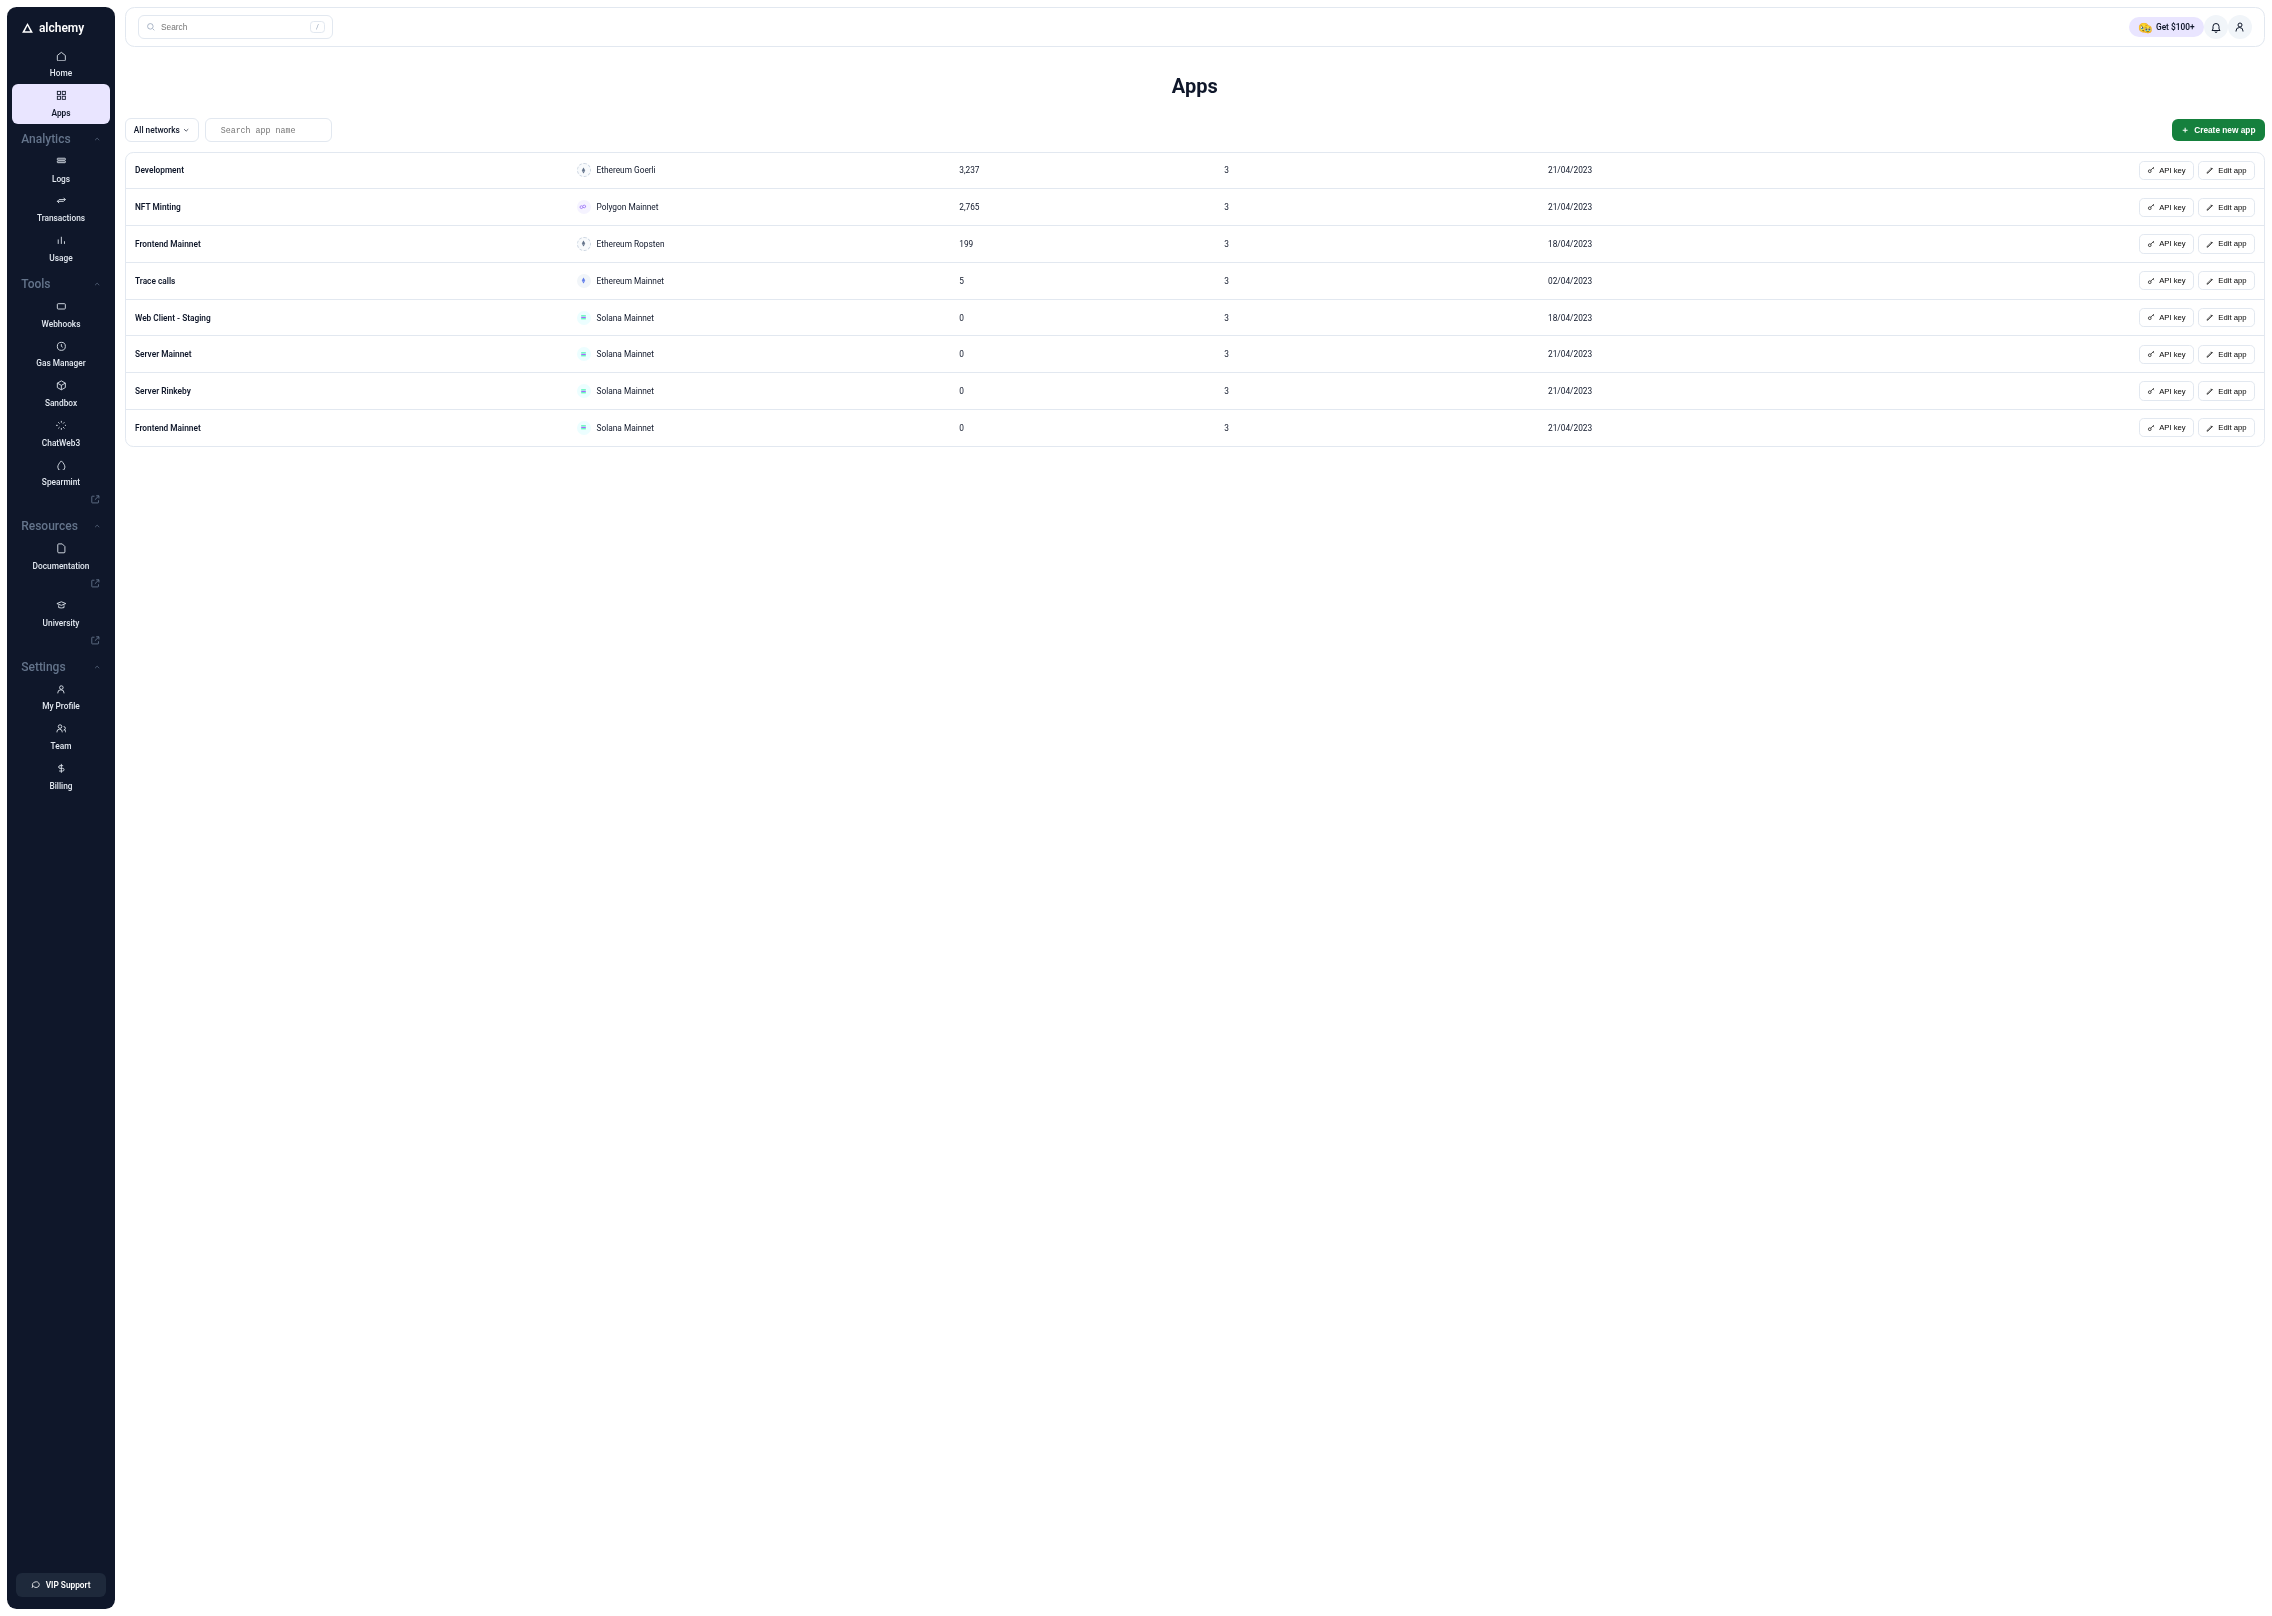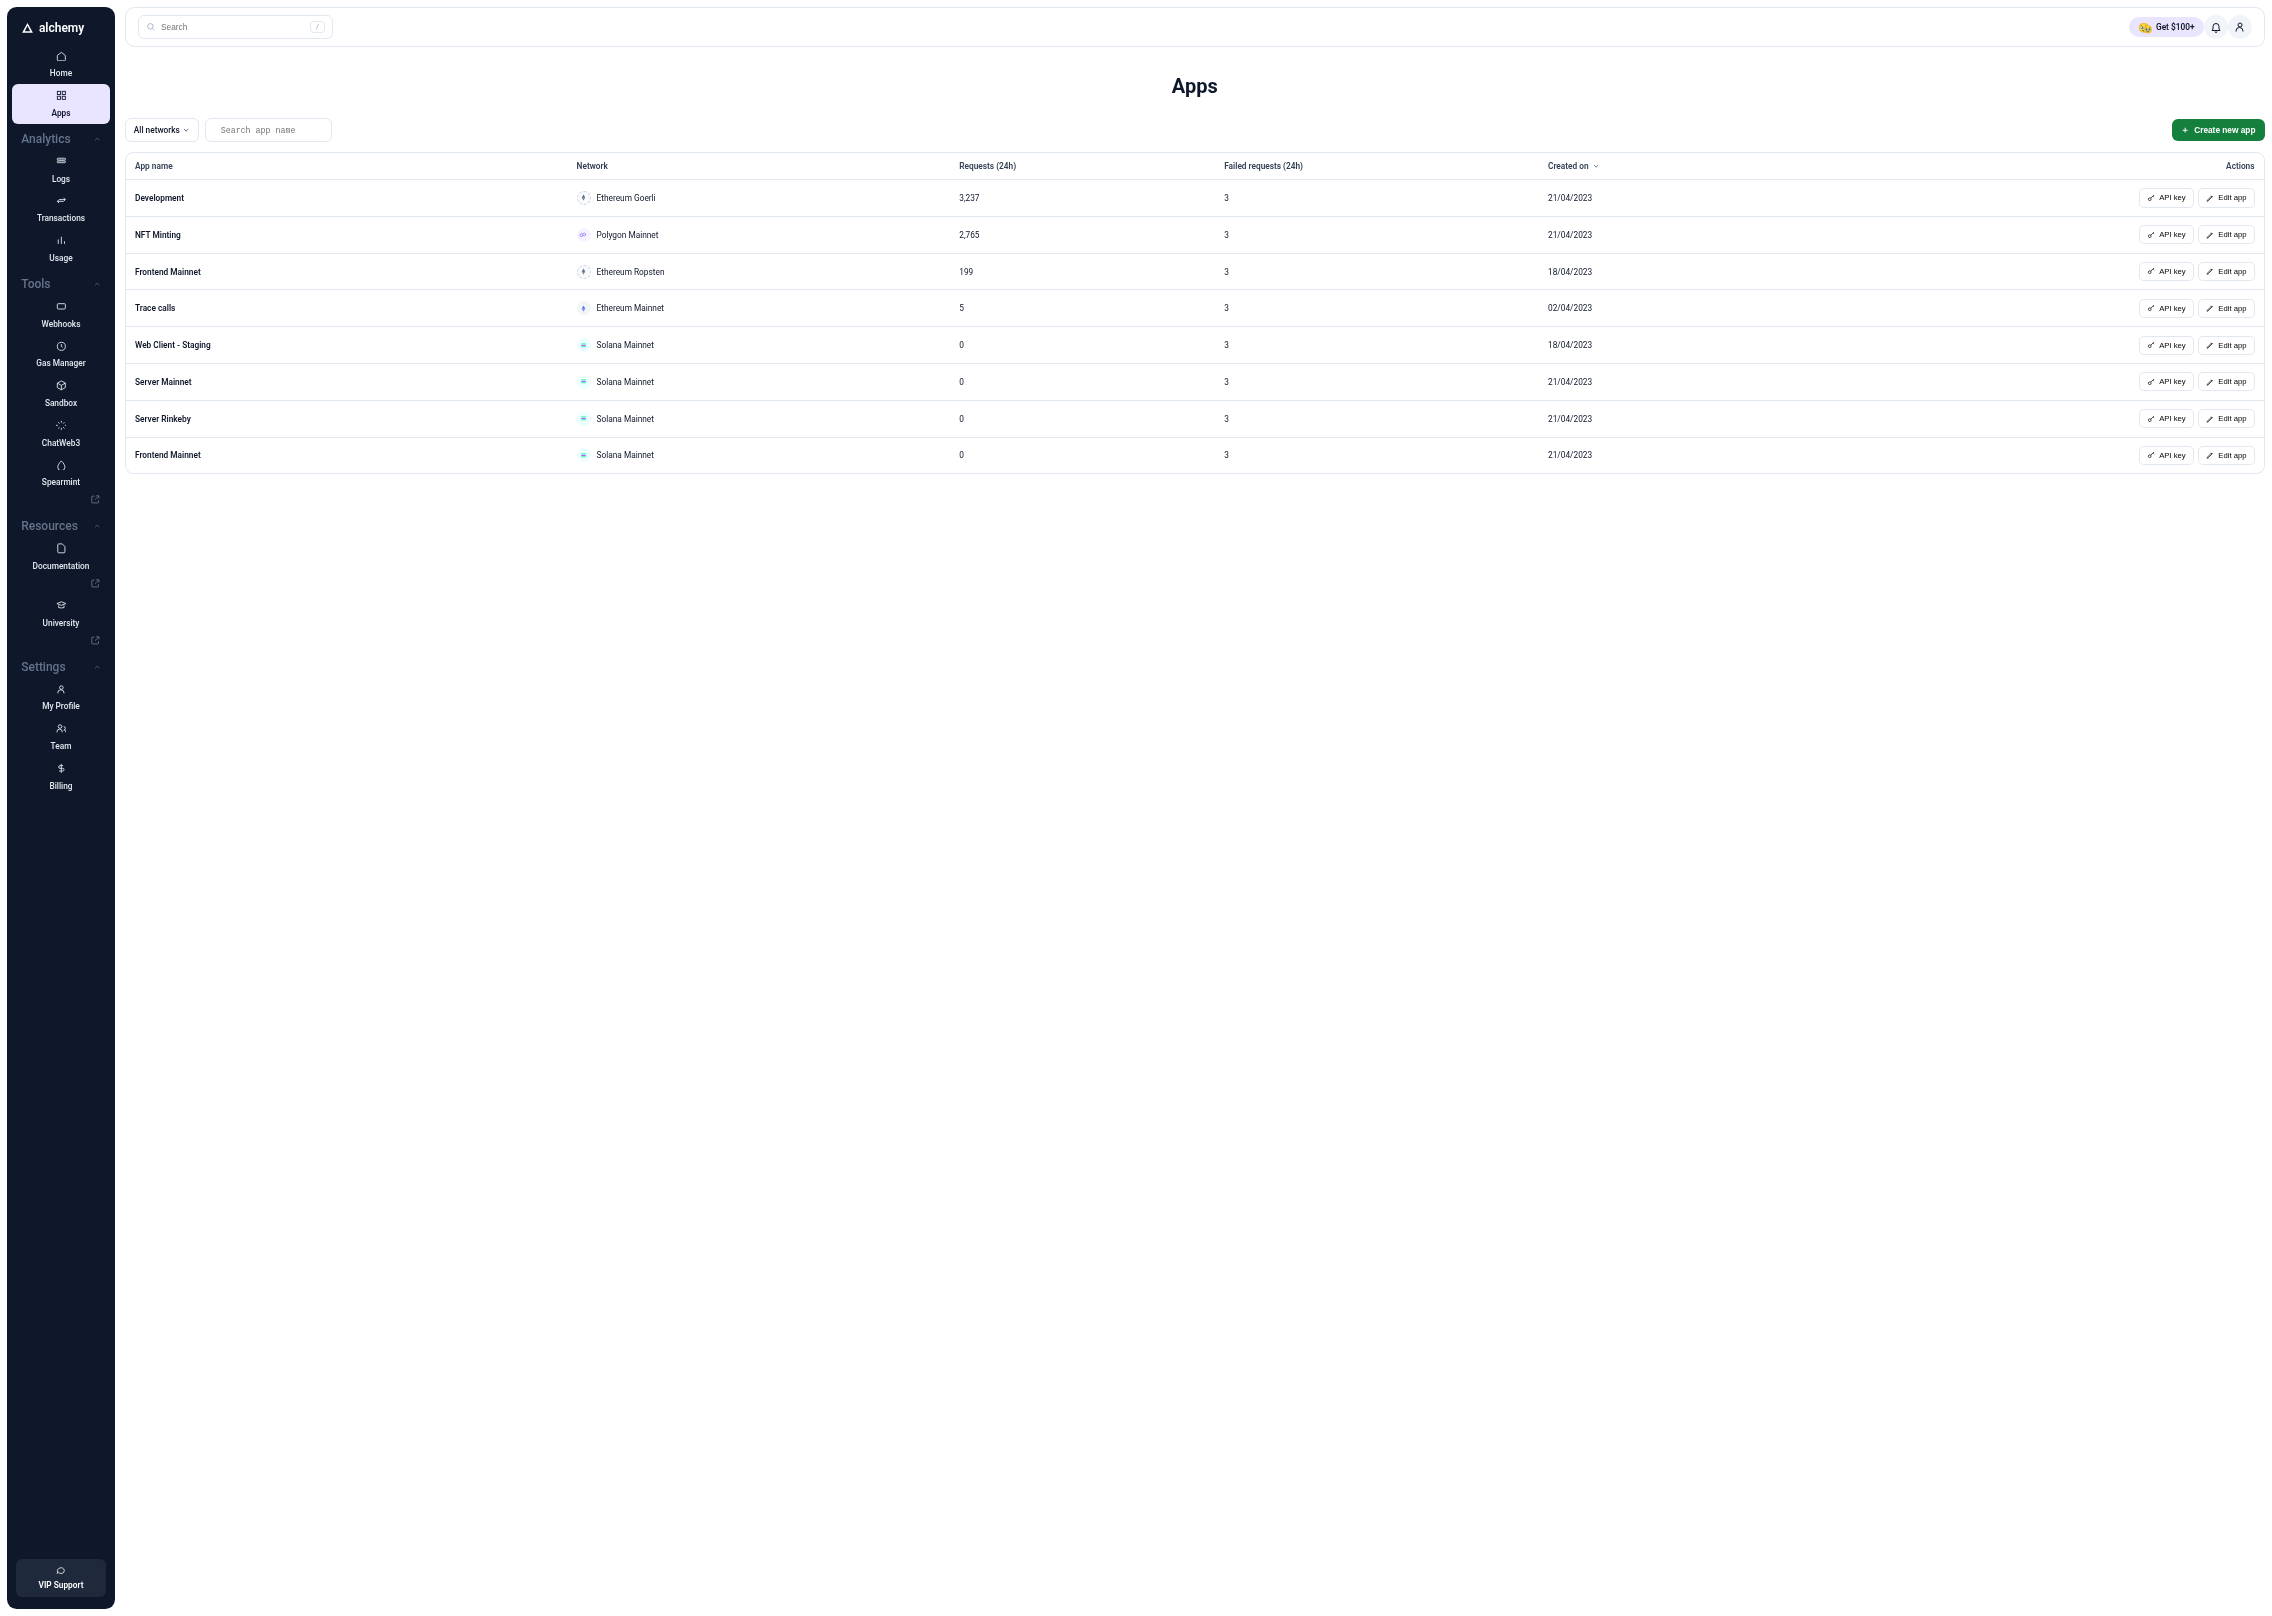--- a/index.html
+++ b/index.html
@@ -64,21 +64,20 @@
   margin: auto 4.7px 2.4px;
   background: #1e293b;
   border-radius: 6px;
   padding: 7px;
   display: flex;
   align-items: center;
   justify-content: center;
   gap: 4.7px;
   font-weight: 600;
   cursor: pointer;
-  flex-direction: column;
 }
 .vip-btn svg { width: 9.5px; height: 9.5px; }
 .main {
   flex: 1;
   padding: 0 0 0 9.5px;
   display: flex;
   flex-direction: column;
 }
 .topbar {
   display: flex;
@@ -425,33 +424,20 @@
     <div class="spacer"></div>
     <button class="create-btn">
       <svg viewBox="0 0 24 24" fill="none" stroke="currentColor" stroke-width="3">
           <path d="M12 5v14M5 12h14"></path>
         </svg>
       <span>Create new app</span>
     </button>
   </div>
 
   <div class="table">
-    <div class="thead">
-      <div>App name</div>
-      <div>Network</div>
-      <div>Requests (24h)</div>
-      <div>Failed requests (24h)</div>
-      <div class="sort">
-        <span>Created on</span>
-        <svg viewBox="0 0 24 24" fill="none" stroke="currentColor" stroke-width="2">
-            <path d="M6 9l6 6 6-6"></path>
-          </svg>
-      </div>
-      <div style="text-align:right">Actions</div>
-    </div>
     <div id="table-body">
         <div class="trow">
           <div class="app-name">Development</div>
           <div class="network">
             <div class="net-icon net-eth-g">
               <svg viewBox="0 0 24 24" width="7" height="7">
                 <path fill="#64748b" d="M12 2l6 10-6 3-6-3 6-10zm0 14l6-3-6 9-6-9 6 3z"></path>
               </svg>
             </div>
             <span>Ethereum Goerli</span>

